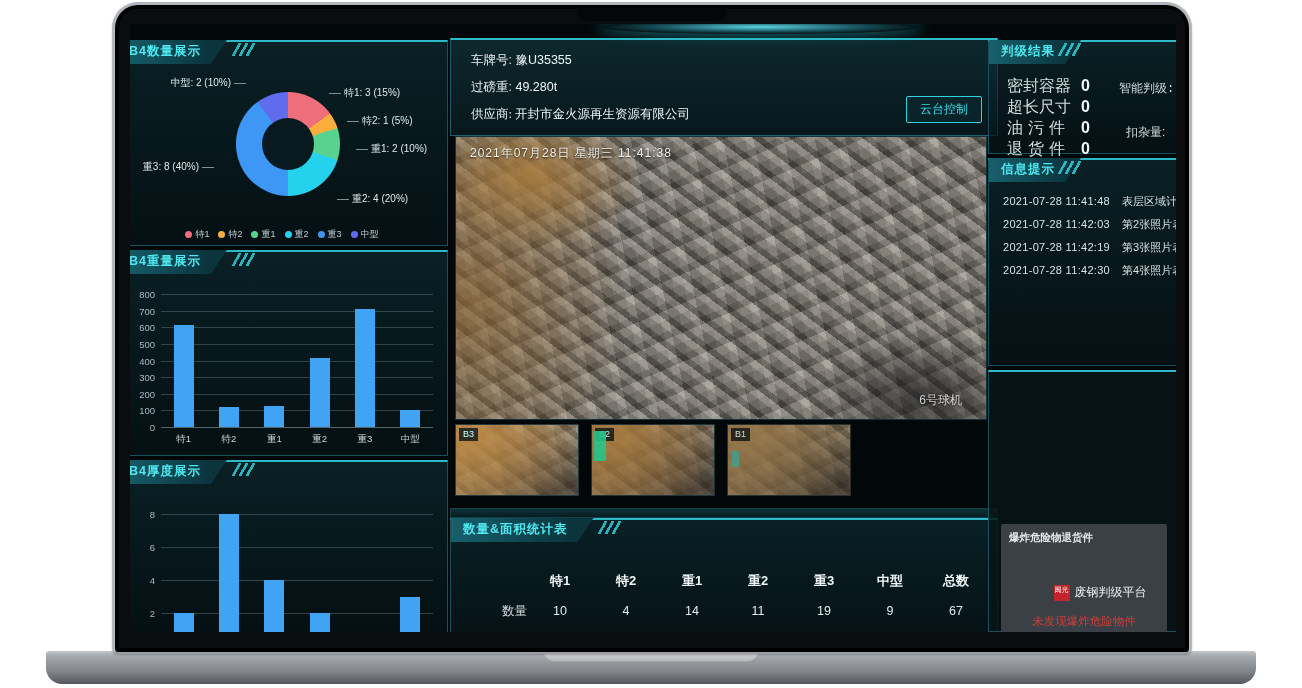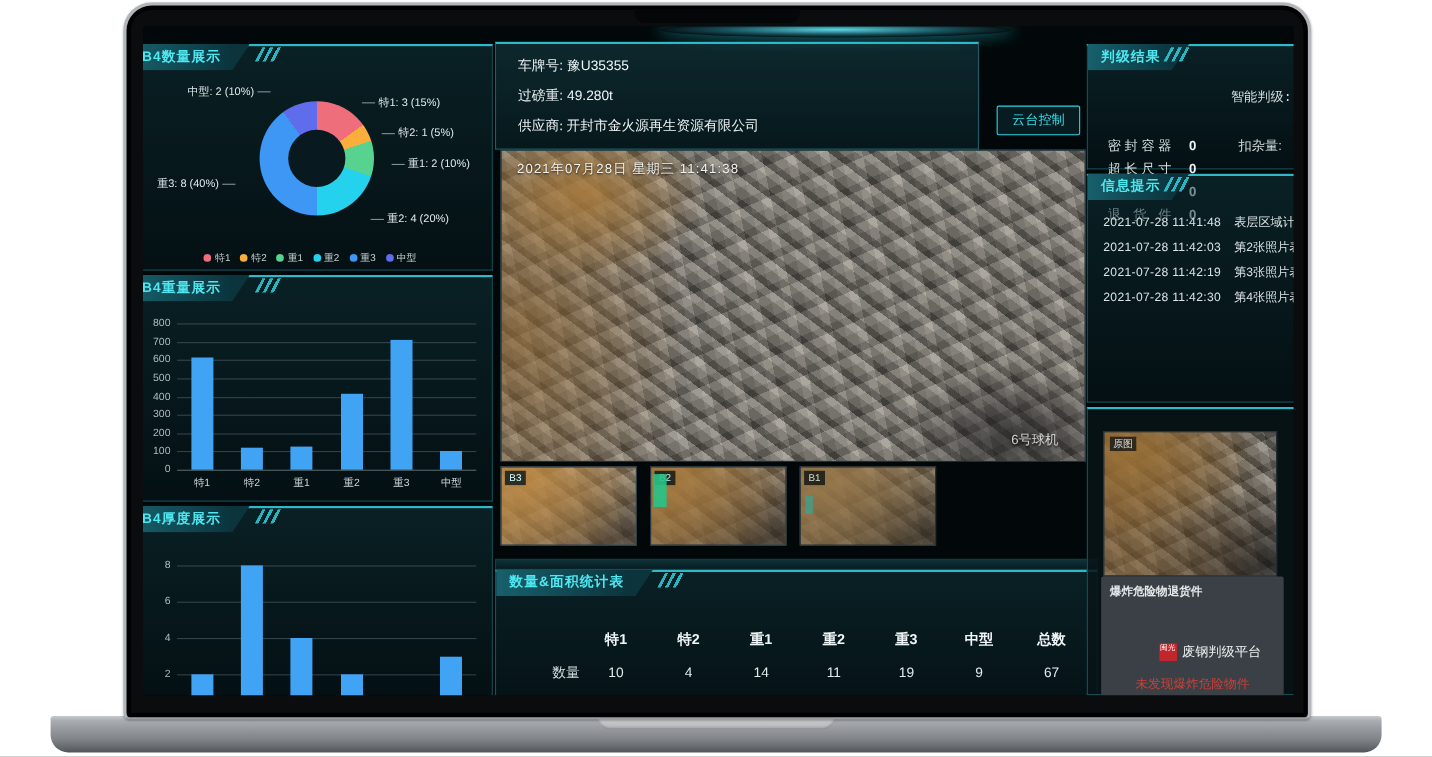--- a/index.html
+++ b/index.html
@@ -46,21 +46,21 @@
   .legend{position:absolute;left:0;right:0;top:186px;display:flex;justify-content:center;gap:9px;}
   .lg-item{display:flex;align-items:center;gap:3px;font-size:9px;color:#c4ced0;white-space:nowrap;cursor:pointer;}
   .lg-dot{width:7px;height:7px;border-radius:50%;}
 
   .gridline{position:absolute;height:1px;background:rgba(120,142,146,.38);}
   .ytick{position:absolute;width:32px;text-align:right;font-size:9.5px;color:#a9bcbf;transform:translateY(-50%);}
   .bar{position:absolute;background:linear-gradient(180deg,#5cb8f8,#2f8fe4);}
   .cat{position:absolute;text-align:center;font-size:9.5px;color:#ccd5d7;transform:translateX(-50%);white-space:nowrap;}
 
   
-  .p-veh{left:320px;top:14px;width:440px;height:98px;border:1px solid #1c5f6a;border-top:2px solid #2db9c7;
+  .p-veh{left:320px;top:14px;width:548px;height:98px;border:1px solid #1c5f6a;border-top:2px solid #2db9c7;
     background:linear-gradient(180deg,rgba(22,66,74,.55),rgba(8,28,33,.8));}
   .veh-line{position:absolute;left:20px;font-size:12.5px;color:#e8eff1;white-space:nowrap;}
   .veh-line b{font-weight:normal;color:#eef5f6;}
   .ptz-btn{position:absolute;left:455px;top:56px;padding:4px 13px;font-size:12px;color:#39dce8;
     border:1px solid #2bd5e2;border-radius:2px;background:rgba(10,42,50,.6);cursor:pointer;white-space:nowrap;}
 
   .scrap{background-color:#6e6a62;background-image:
     radial-gradient(150px 100px at 14% 14%,rgba(168,122,60,.9),rgba(168,122,60,0) 75%),
     radial-gradient(220px 320px at 3% 58%,rgba(142,102,50,.7),rgba(142,102,50,0) 70%),
     radial-gradient(140px 90px at 88% 92%,rgba(28,28,30,.7),rgba(28,28,30,0) 75%),
@@ -85,21 +85,21 @@
 
   .p-tbl{left:320px;top:494px;width:548px;height:140px;}
   .stat-table{position:absolute;left:12px;right:8px;top:46px;display:grid;grid-template-columns:64px repeat(7,1fr);}
   .stat-table .cell{height:30px;line-height:30px;text-align:center;font-size:12.5px;color:#e2eaeb;white-space:nowrap;}
   .stat-table .hcell{font-weight:bold;color:#f0f6f7;font-size:13px;}
   .stat-table .rlabel{text-align:right;padding-left:8px;color:#d2dbdd;}
   .stat-table .dim{color:#5f6e72;font-size:11px;letter-spacing:1px;}
 
   
   .p-grade{left:858px;top:16px;width:230px;height:114px;}
-  .g-row{position:absolute;font-size:12px;color:#d6dedf;white-space:nowrap;margin-top:48px;}
+  .g-row{position:absolute;font-size:16px;color:#d6dedf;white-space:nowrap;}
   .g-label{display:inline-block;width:58px;text-align:justify;text-align-last:justify;}
   .g-val{margin-left:16px;color:#f0f5f6;font-weight:bold;}
   .g-extra{position:absolute;font-size:12px;color:#d6dedf;white-space:nowrap;}
 
   .p-msg{left:858px;top:134px;width:230px;height:208px;}
   .logs{position:absolute;left:14px;top:34px;right:0;display:flex;flex-direction:column;gap:8px;}
   .log-line{font-size:11px;color:#dae1e3;white-space:nowrap;overflow:hidden;}
   .log-time{letter-spacing:.3px;}
   .log-text{margin-left:12px;}
 
@@ -313,23 +313,20 @@
     <div class="hdr-deco" style="left:72px;"></div>
     <div class="logs" id="logs">
         <div class="log-line"><span class="log-time">2021-07-28 11:41:48</span><span class="log-text">表层区域计算成功</span></div>
         <div class="log-line"><span class="log-time">2021-07-28 11:42:03</span><span class="log-text">第2张照片表层开始</span></div>
         <div class="log-line"><span class="log-time">2021-07-28 11:42:19</span><span class="log-text">第3张照片表层开始</span></div>
         <div class="log-line"><span class="log-time">2021-07-28 11:42:30</span><span class="log-text">第4张照片表层开始</span></div>
       </div>
   </div>
 
   <div class="panel p-review">
-    <div class="review-img scrap">
-      <div class="orig-label">原图</div>
-    </div>
     <div class="review-box">
       <div class="rv-header">爆炸危险物退货件</div>
       <div class="rv-brand">
         <div class="rv-logo">闽光</div>
         <div class="rv-brand-text">废钢判级平台</div>
       </div>
       <div class="rv-status">未发现爆炸危险物件</div>
     </div>
   </div>
 </div>

